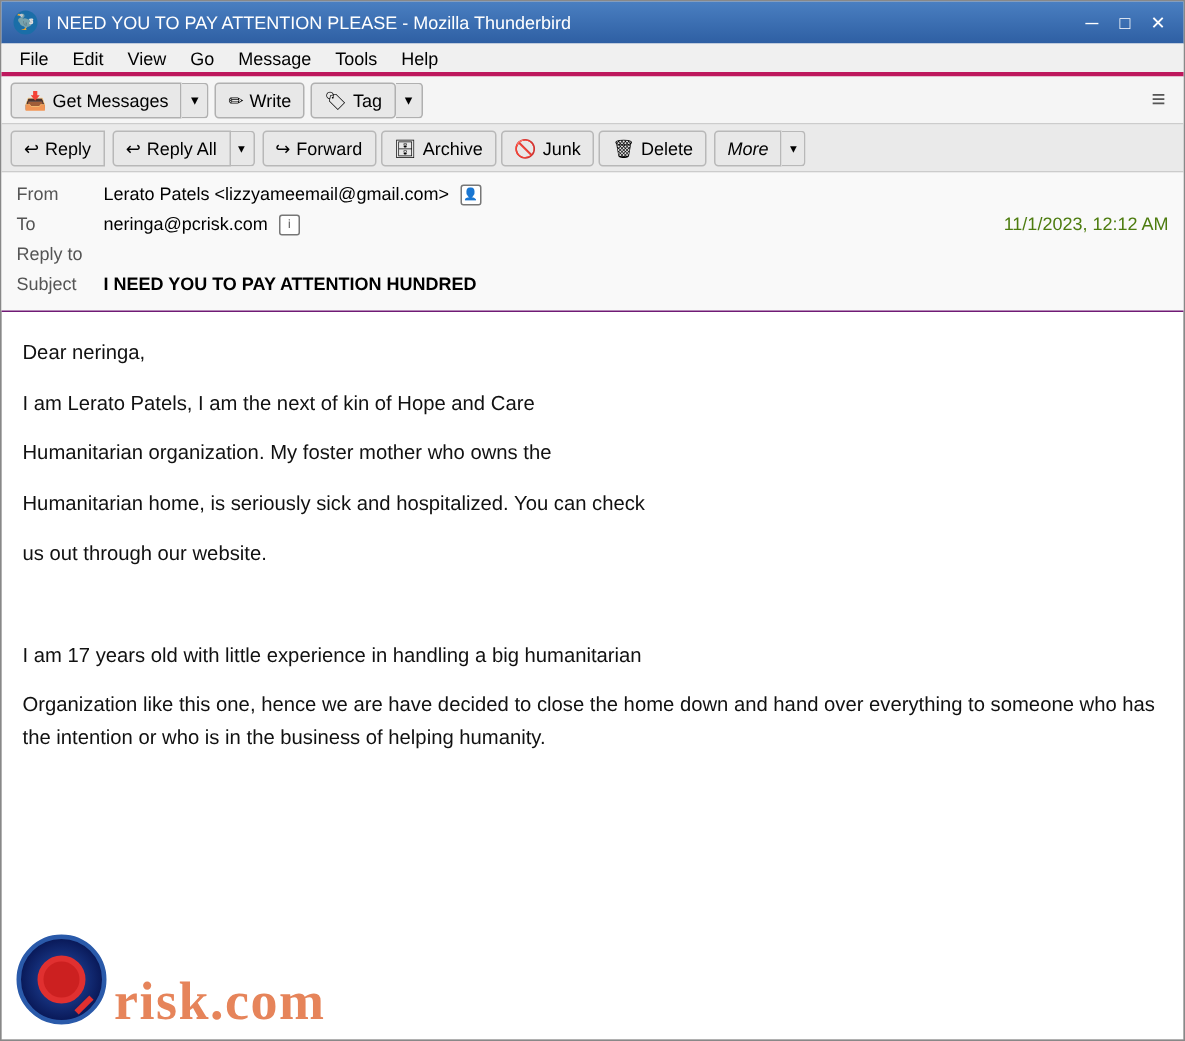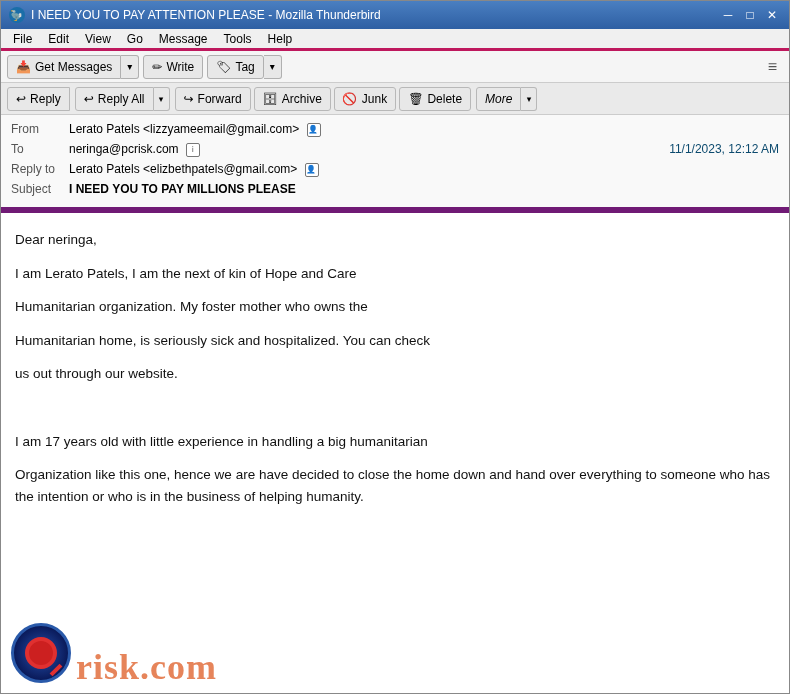--- a/index.html
+++ b/index.html
@@ -187,21 +187,21 @@
       display: flex;
       align-items: center;
       justify-content: center;
       font-size: 9px;
     }
 
     
     .email-header {
       background: #f9f9f9;
       padding: 6px 10px;
-      border-bottom: 6px solid #701a75;
+      border-bottom: 1px solid #701a75;
       flex-shrink: 0;
     }
 
     .header-row {
       display: flex;
       align-items: baseline;
       min-height: 20px;
       padding: 1px 0;
     }
 
@@ -213,21 +213,21 @@
     }
 
     .header-value {
       font-size: 12px;
       color: #000;
       flex: 1;
     }
 
     .header-date {
       font-size: 12px;
-      color: #0c4a6e;
+      color: #4d7c0f;
       margin-left: auto;
     }
 
     .header-subject {
       font-size: 12px;
       font-weight: bold;
       color: #000;
     }
 
     .address-book-icon {
@@ -503,28 +503,24 @@
     <div class="header-row">
       <span class="header-label">To</span>
       <span class="header-value">
         <span>neringa@pcrisk.com</span>
         <span class="address-book-icon" title="Options">ℹ</span>
       </span>
       <span class="header-date">11/1/2023, 12:12 AM</span>
     </div>
     <div class="header-row">
       <span class="header-label">Reply to</span>
-      <span class="header-value">
-        <span>Lerato Patels &lt;elizbethpatels@gmail.com&gt;</span>
-        <span class="address-book-icon" title="Add to address book">👤</span>
-      </span>
     </div>
     <div class="header-row">
       <span class="header-label">Subject</span>
-      <span class="header-subject">I NEED YOU TO PAY MILLIONS PLEASE</span>
+      <span class="header-subject">I NEED YOU TO PAY ATTENTION HUNDRED</span>
     </div>
   </div>
 
   <div class="email-body-container">
     <div class="email-body-scroll">
       <div class="email-body">
         <p>Dear neringa,</p>
         <p>I am Lerato Patels, I am the next of kin of Hope and Care</p>
         <p>Humanitarian organization. My foster mother who owns the</p>
         <p>Humanitarian home, is seriously sick and hospitalized. You can check</p>

